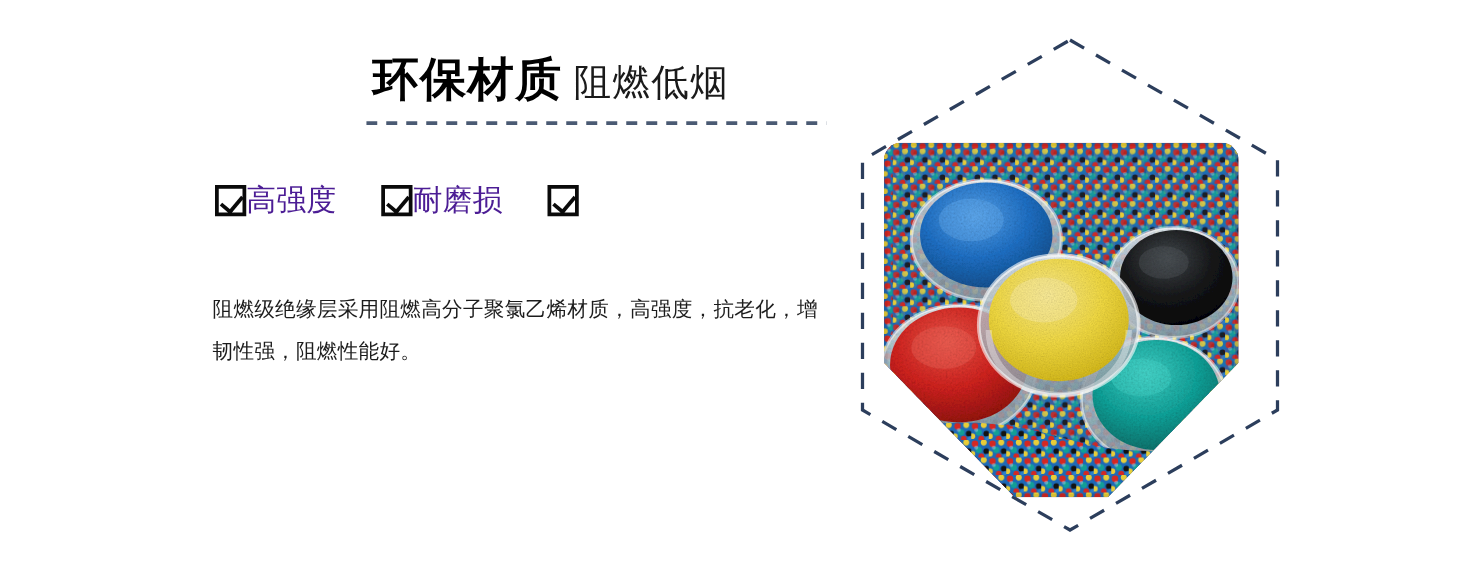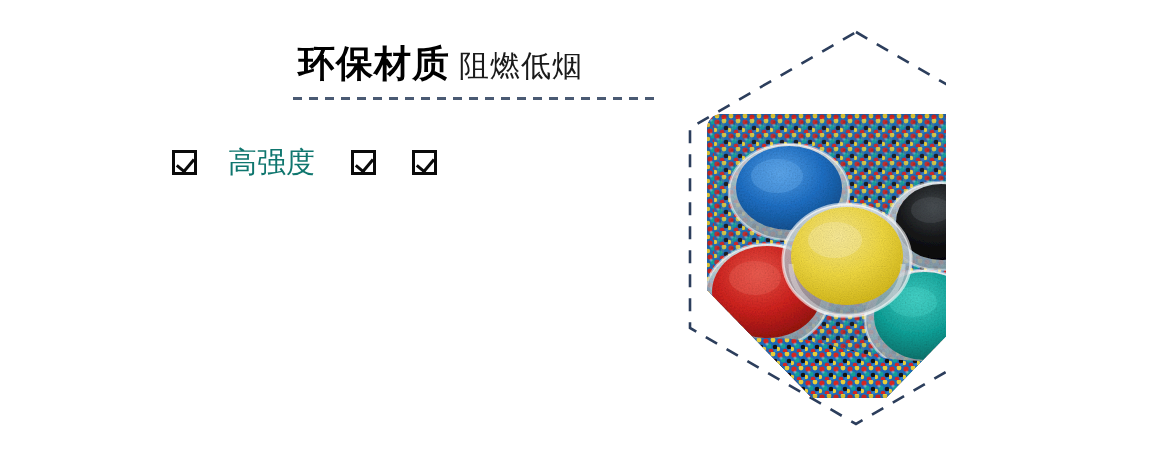--- a/index.html
+++ b/index.html
@@ -6,21 +6,21 @@
     margin: 0;
     padding: 0;
     background: #ffffff;
   }
   body {
     font-family: "Liberation Sans", "DejaVu Sans", sans-serif;
     -webkit-font-smoothing: antialiased;
   }
   .stage {
     position: relative;
-    width: 946px;
+    width: 1169px;
     height: 452px;
     background: #ffffff;
     overflow: hidden;
     text-decoration: underline;
   }
 
   
   .text-col {
     position: absolute;
     left: 0;
@@ -89,24 +89,24 @@
     position: absolute;
     left: 5px;
     top: 2px;
     width: 8px;
     height: 14px;
     border-right: 3px solid #0a0a0a;
     border-bottom: 3px solid #0a0a0a;
     transform: rotate(40deg);
   }
   .feature-label {
-    font-size: 29px;
+    font-size: 24px;
     font-weight: 400;
-    color: #0f766e;
-    margin-left: 31px;
+    color: #4c1d95;
+    margin-left: 0;
     white-space: nowrap;
     line-height: 1;
   }
 
   .body-copy {
     position: absolute;
     left: 170px;
     top: 232px;
     width: 500px;
     font-size: 16.5px;
@@ -170,28 +170,30 @@
 
     <div class="feature-row">
 
       <div class="feature-item">
         <span class="check-box"></span>
         <span class="feature-label">高强度</span>
       </div>
 
       <div class="feature-item">
         <span class="check-box"></span>
+        <span class="feature-label">耐磨损</span>
       </div>
 
       <div class="feature-item">
         <span class="check-box"></span>
       </div>
 
     </div>
 
+    <div class="body-copy">阻燃级绝缘层采用阻燃高分子聚氯乙烯材质，高强度，抗老化，增韧性强，阻燃性能好。</div>
 
   </div>
 
   <div class="hex-zone">
 
     <svg class="hex-outline" viewBox="0 0 352 412">
       <polygon points="176,10 342,106 342,306 176,402 10,306 10,106" fill="none" stroke="#2c3e5c" stroke-width="2.6" stroke-dasharray="13 11" stroke-linecap="butt"></polygon>
     </svg>
 
     <div class="photo-clip">

